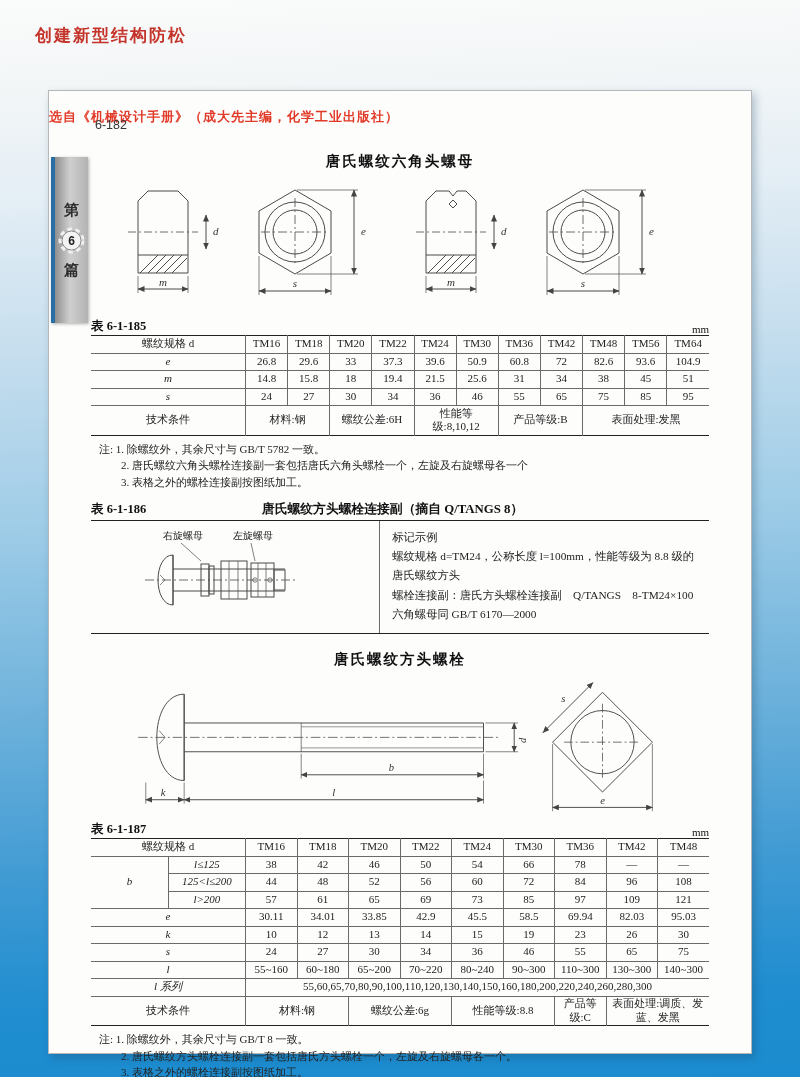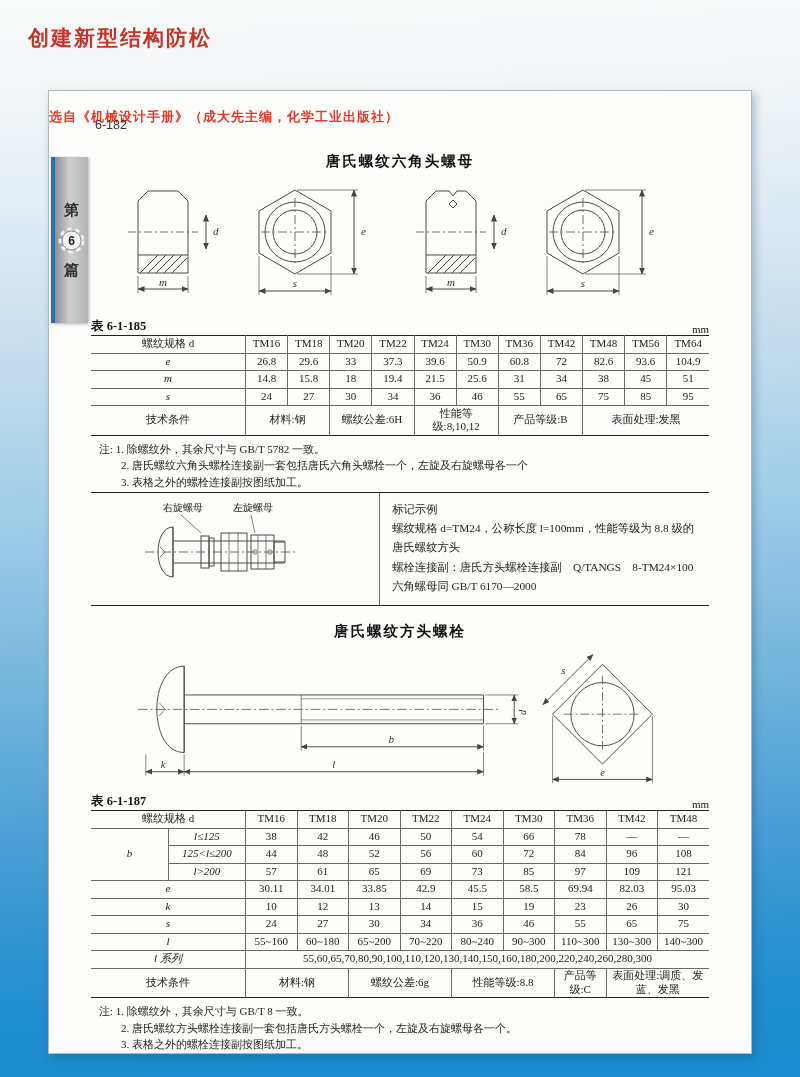--- a/index.html
+++ b/index.html
@@ -1,21 +1,21 @@
 <!DOCTYPE html>
 <html><head>
 <meta charset="utf-8">
 <style>
   html,body{margin:0;padding:0;}
   body{
     width:800px;height:1077px;position:relative;overflow:hidden;
     background:linear-gradient(178deg,#fafbfb 0%,#f3f6f7 8%,#e4eef5 18%,#c6deee 32%,#9ecce7 48%,#70b3dc 64%,#3f9ad3 80%,#1f8dd0 92%,#1b8ccf 100%);
     font-family:"Liberation Sans",sans-serif;
   }
-  .banner{position:absolute;left:28px;top:24px;font-size:21px;font-weight:bold;letter-spacing:2px;color:#c4342a;}
+  .banner{position:absolute;left:35px;top:24px;font-size:17px;font-weight:bold;letter-spacing:2px;color:#c4342a;}
   .page{position:absolute;left:48px;top:90px;width:702px;height:962px;background:#fdfdfc;
     border:1px solid #b5b8ba;box-shadow:3px 4px 8px rgba(30,70,100,.30);}
   .tab{position:absolute;left:2px;top:66px;width:33px;height:166px;
     background:linear-gradient(90deg,#8f8f8f,#cfcfcf 45%,#b3b3b3);
     border-left:4px solid #2a6ea6;box-shadow:1px 1px 3px rgba(0,0,0,.3);
     display:flex;flex-direction:column;align-items:center;justify-content:center;gap:7px;
     font-weight:bold;color:#2e2e2e;font-size:15px;}
   .pagenum{position:absolute;left:46px;top:27px;font-size:12.5px;color:#333;}
   .source{padding-top:17px;color:#e23a28;font-weight:bold;font-size:13px;letter-spacing:1px;}
   .content{padding:0 42px;}
@@ -212,20 +212,25 @@
           </tr>
         </tbody>
       </table>
 
     <div class="notes">
         <div>注: 1. 除螺纹外，其余尺寸与 GB/T 5782 一致。</div>
         <div>2. 唐氏螺纹六角头螺栓连接副一套包括唐氏六角头螺栓一个，左旋及右旋螺母各一个</div>
         <div>3. 表格之外的螺栓连接副按图纸加工。</div>
       </div>
 
+    <div class="cap-row-186">
+      <span class="cap">表 6-1-186</span>
+      <span class="t186-title">唐氏螺纹方头螺栓连接副（摘自 Q/TANGS 8）</span>
+      <span class="t186-spacer"></span>
+    </div>
     <div class="box186">
       <div class="box186-left">
         <svg width="240" height="104" viewBox="0 0 240 104">
           <g stroke="#4a4a4a" stroke-width="1" fill="none">
             <line x1="66" y1="18" x2="86" y2="36" stroke-width=".7"></line>
             <line x1="136" y1="18" x2="140" y2="36" stroke-width=".7"></line>
             <path d="M58,30 C38,30 38,80 58,80 Z"></path>
             <line x1="58" y1="30" x2="58" y2="80"></line>
             <polyline points="45,50 50,55 45,60" stroke-width=".7"></polyline>
             <line x1="58" y1="44" x2="170" y2="44"></line>

